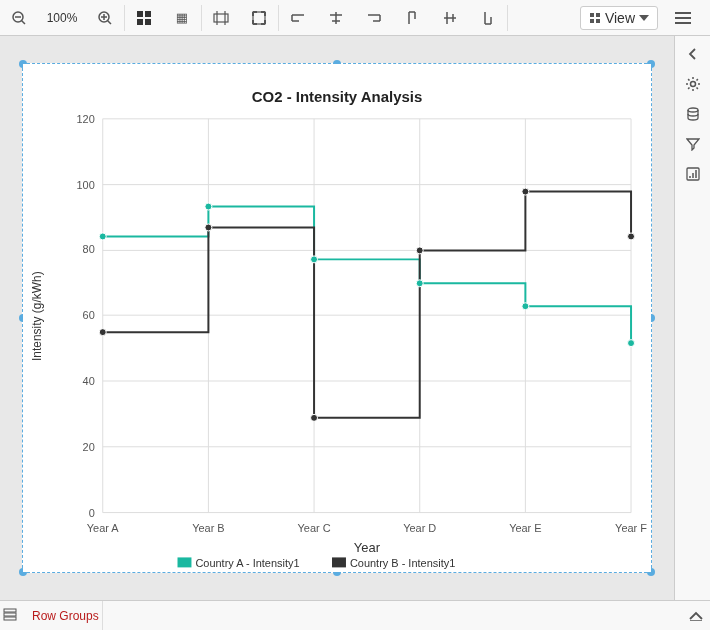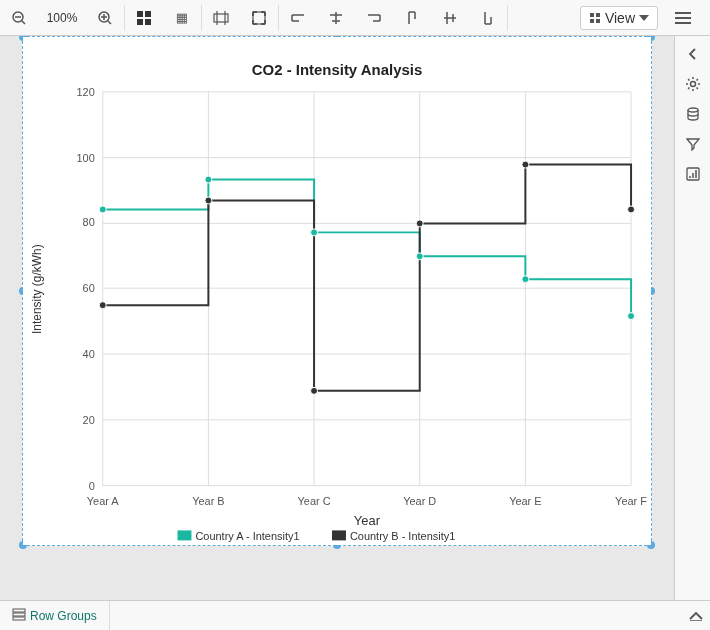--- a/index.html
+++ b/index.html
@@ -66,21 +66,21 @@
       overflow: hidden;
     }
 
     
     .canvas-area {
       flex: 1;
       background: #e8e8e8;
       position: relative;
       overflow: hidden;
       display: flex;
-      align-items: flex-start;
+      align-items: center;
       justify-content: center;
     }
 
     
     .chart-container {
       width: 630px;
       height: 510px;
       background: white;
       border: 1.5px dashed #5aace0;
       position: relative;
@@ -147,24 +147,24 @@
       height: 30px;
       background: #f8f8f8;
       border-top: 1px solid #ccc;
       display: flex;
       align-items: center;
       flex-shrink: 0;
     }
     .status-item {
       display: flex;
       align-items: center;
-      gap: 4px;
-      padding: 0 12px;
+      gap: 15px;
+      padding: 0 3px;
       font-size: 12px;
-      color: #0f766e;
+      color: #b91c1c;
       height: 100%;
       border-right: 1px solid #ddd;
       cursor: pointer;
     }
     .status-icon { font-size: 14px; color: #555; }
     .status-spacer { flex: 1; }
     .status-collapse {
       width: 28px; height: 28px;
       display: flex; align-items: center; justify-content: center;
       cursor: pointer;

